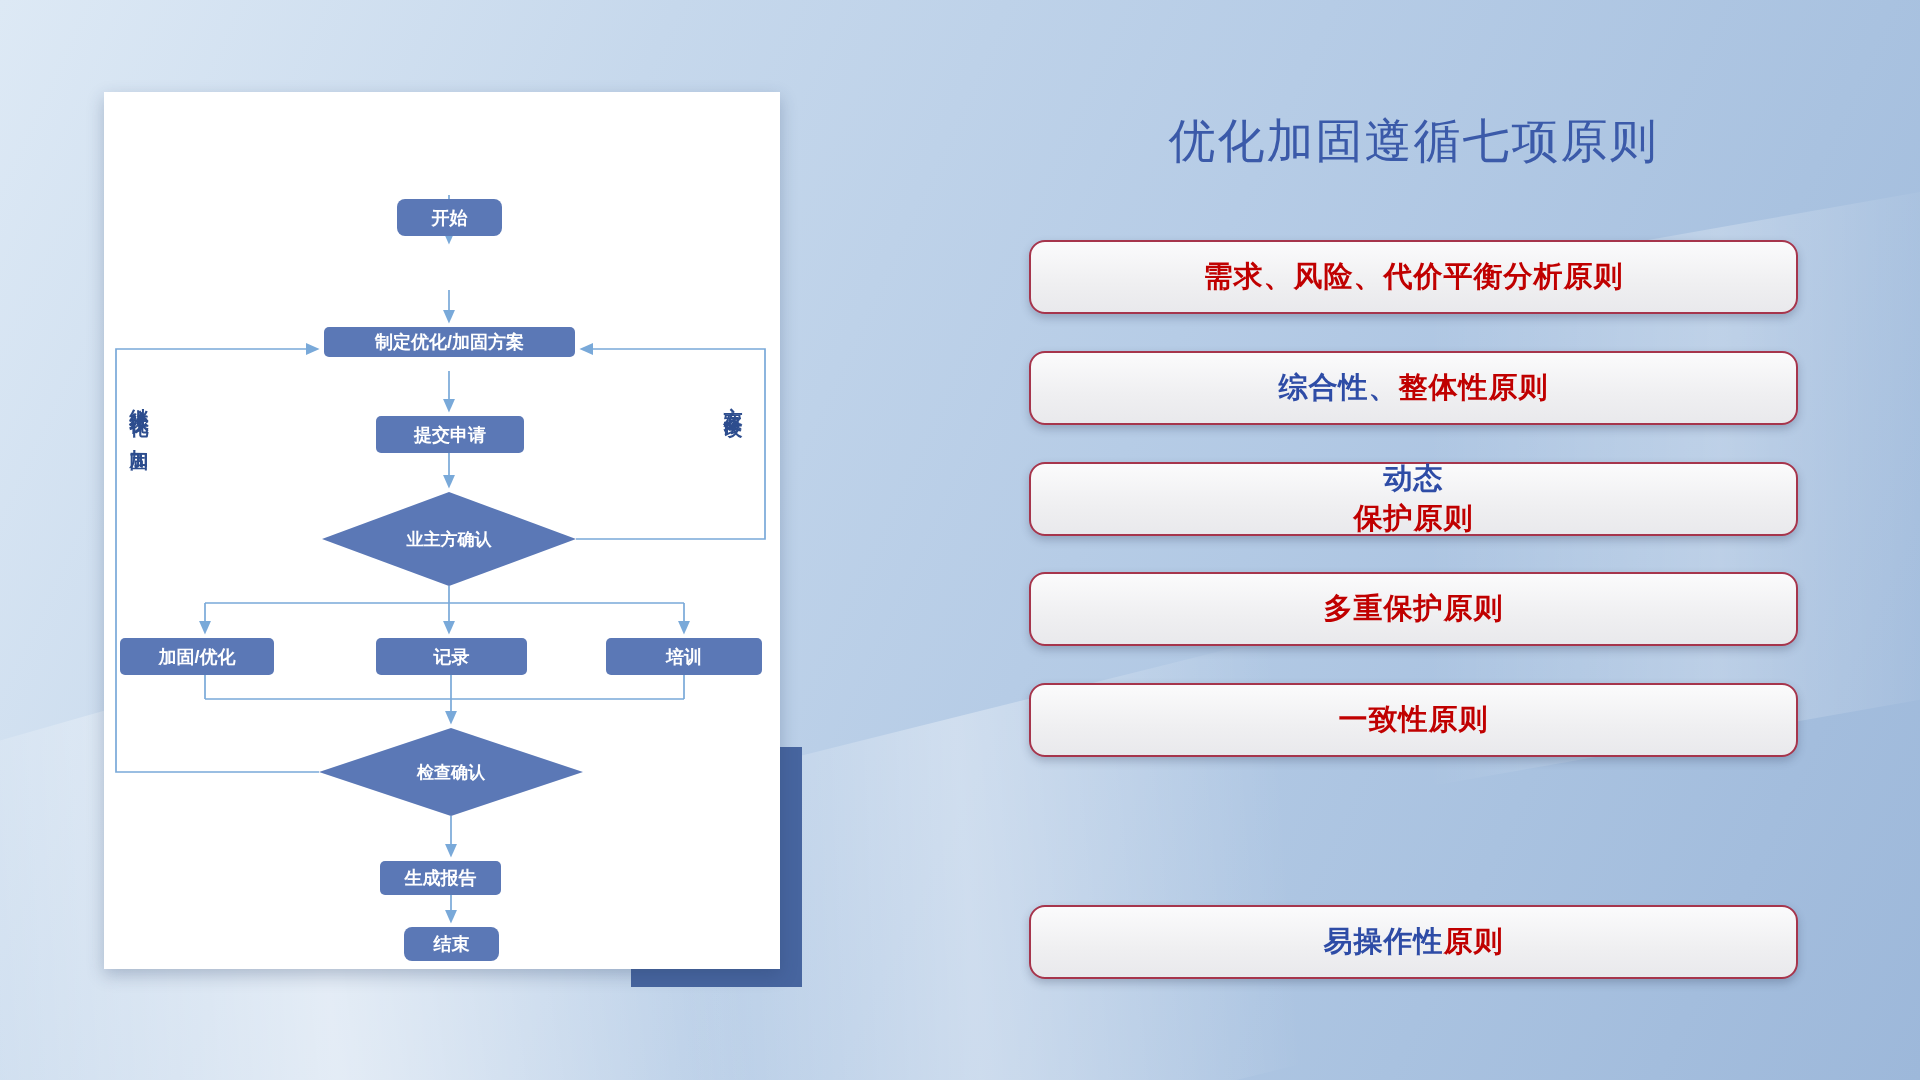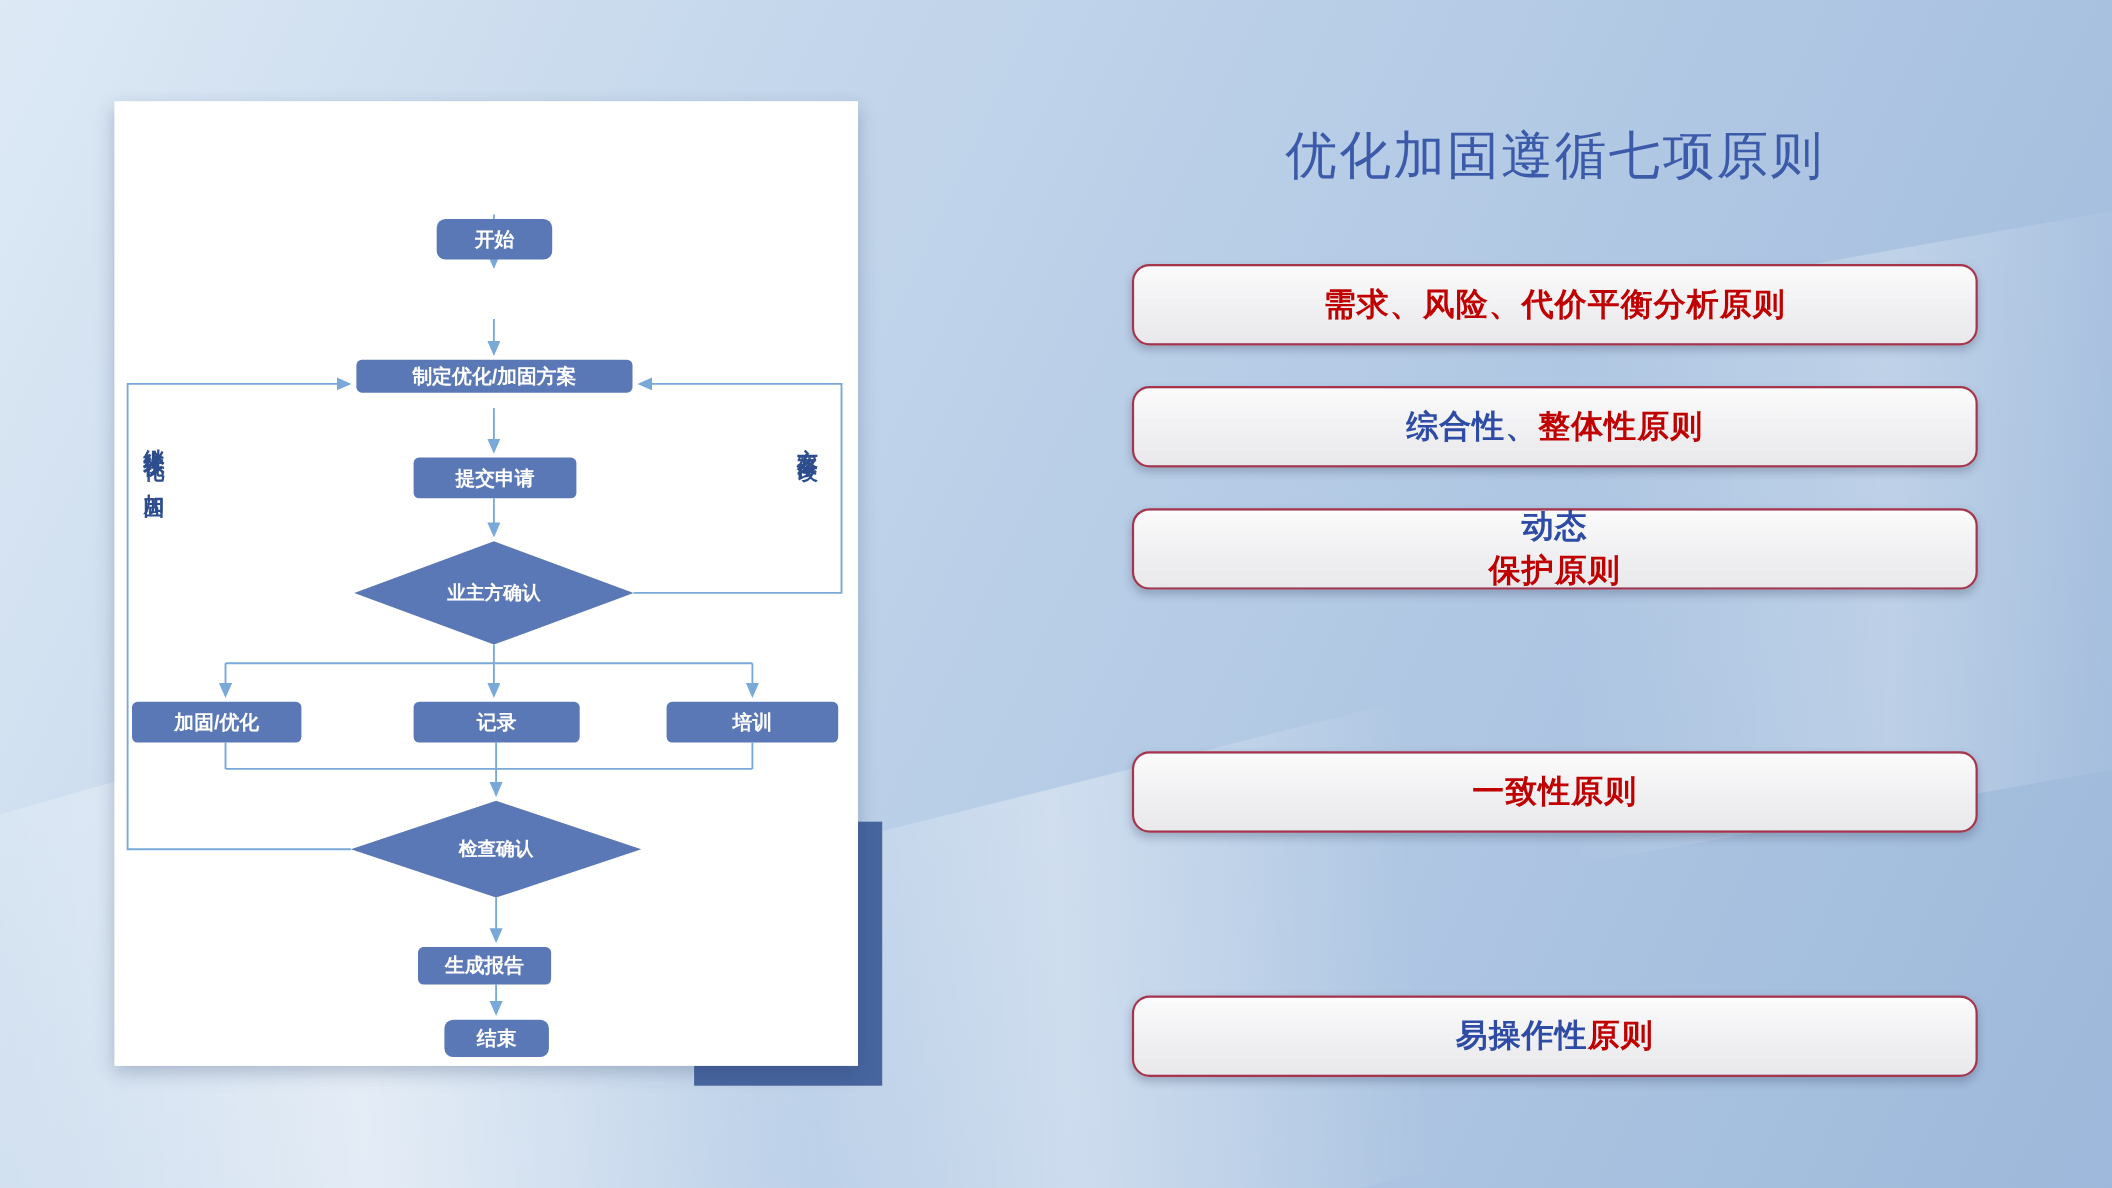--- a/index.html
+++ b/index.html
@@ -124,20 +124,24 @@
   <div class="principle" style="top:351px;">
     <span class="p-blue">综合性、</span>
       <span class="p-red">整体性原则</span>
   </div>
 
   <div class="principle" style="top:462px;flex-direction:column;">
     <span class="p-blue">动态</span>
       <span class="p-red">保护原则</span>
   </div>
 
+  <div class="principle" style="top:572px;">
+    <span class="p-blue"></span>
+      <span class="p-red">多重保护原则</span>
+  </div>
 
   <div class="principle" style="top:683px;">
     <span class="p-blue"></span>
       <span class="p-red">一致性原则</span>
   </div>
 
 
   <div class="principle" style="top:905px;">
     <span class="p-blue">易操作性</span>
       <span class="p-red">原则</span>

